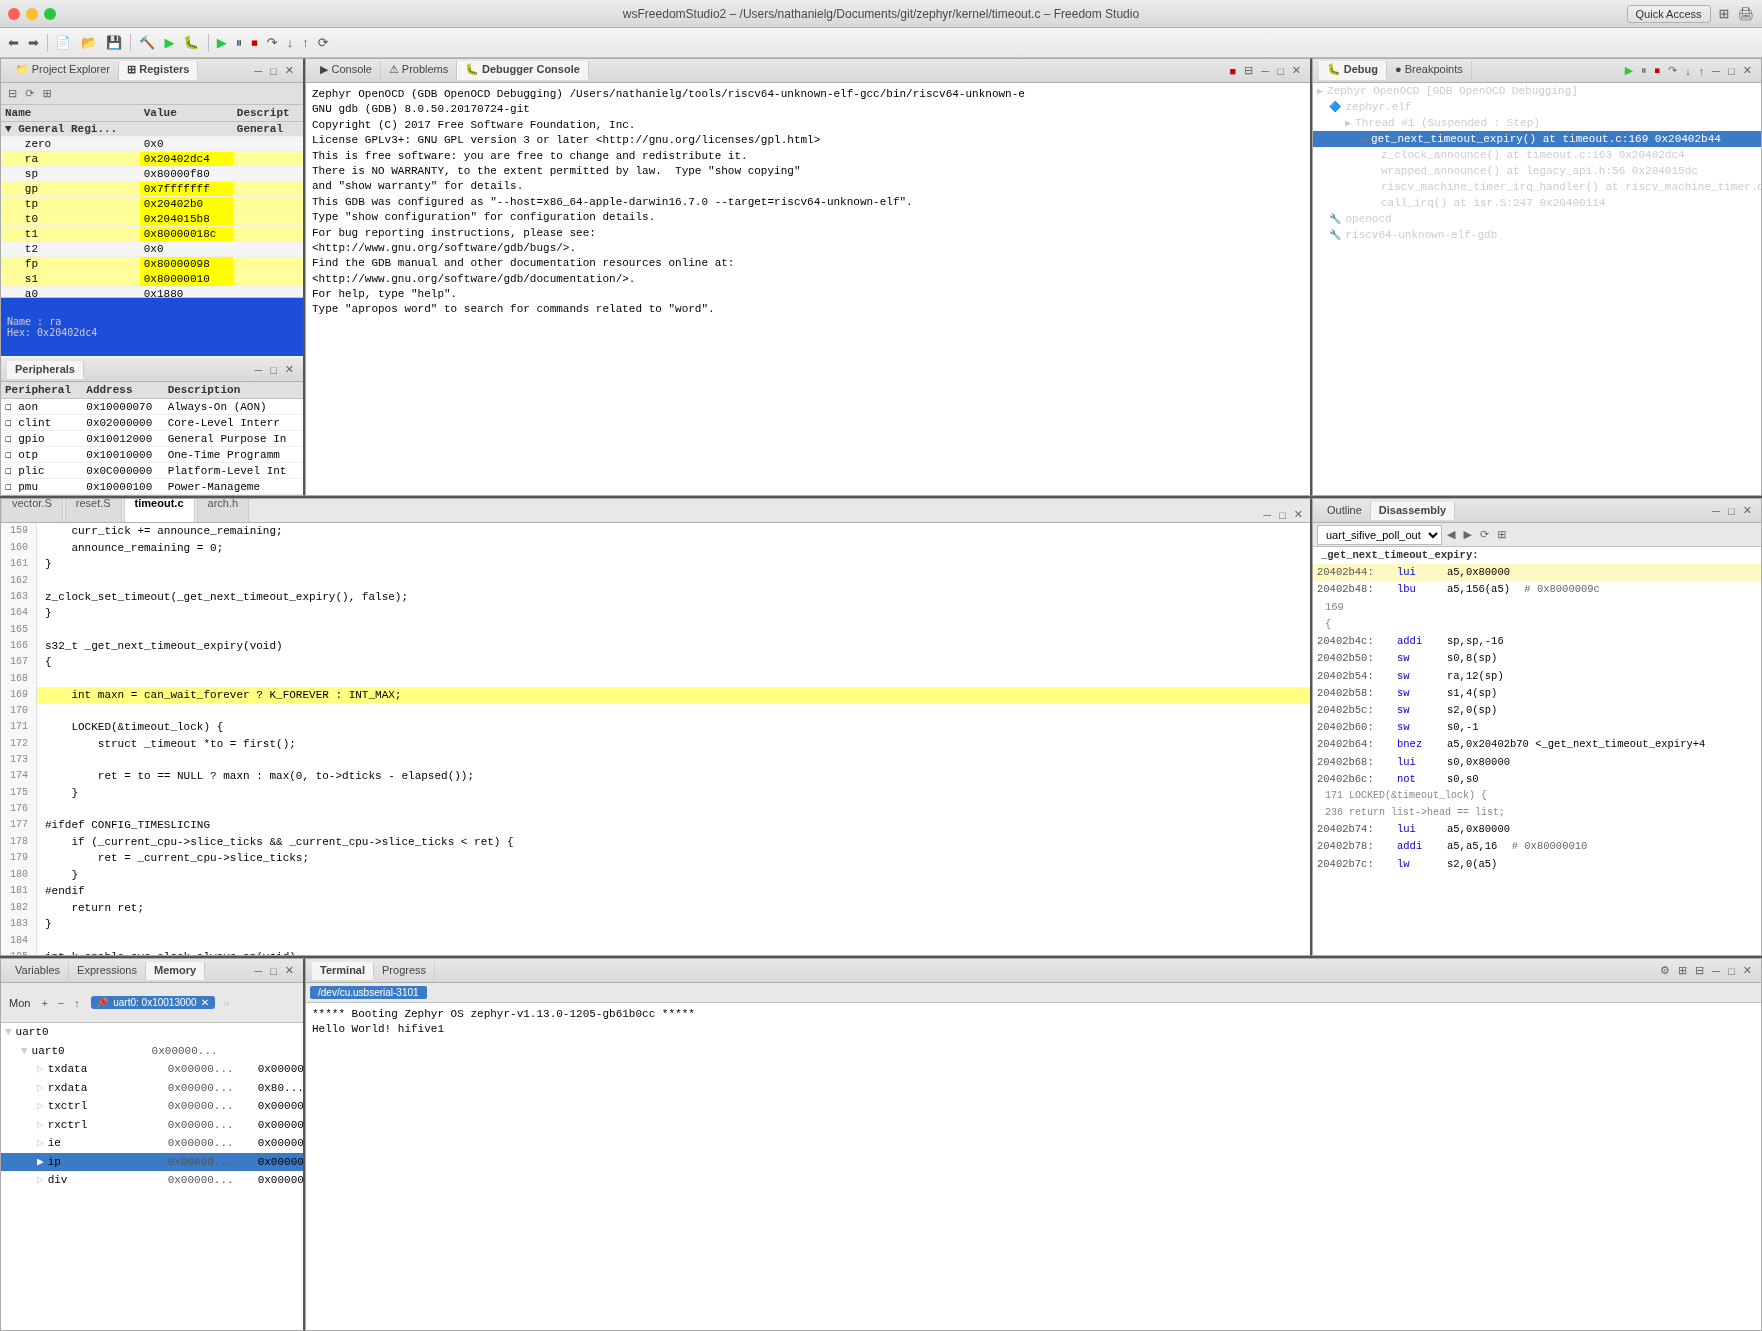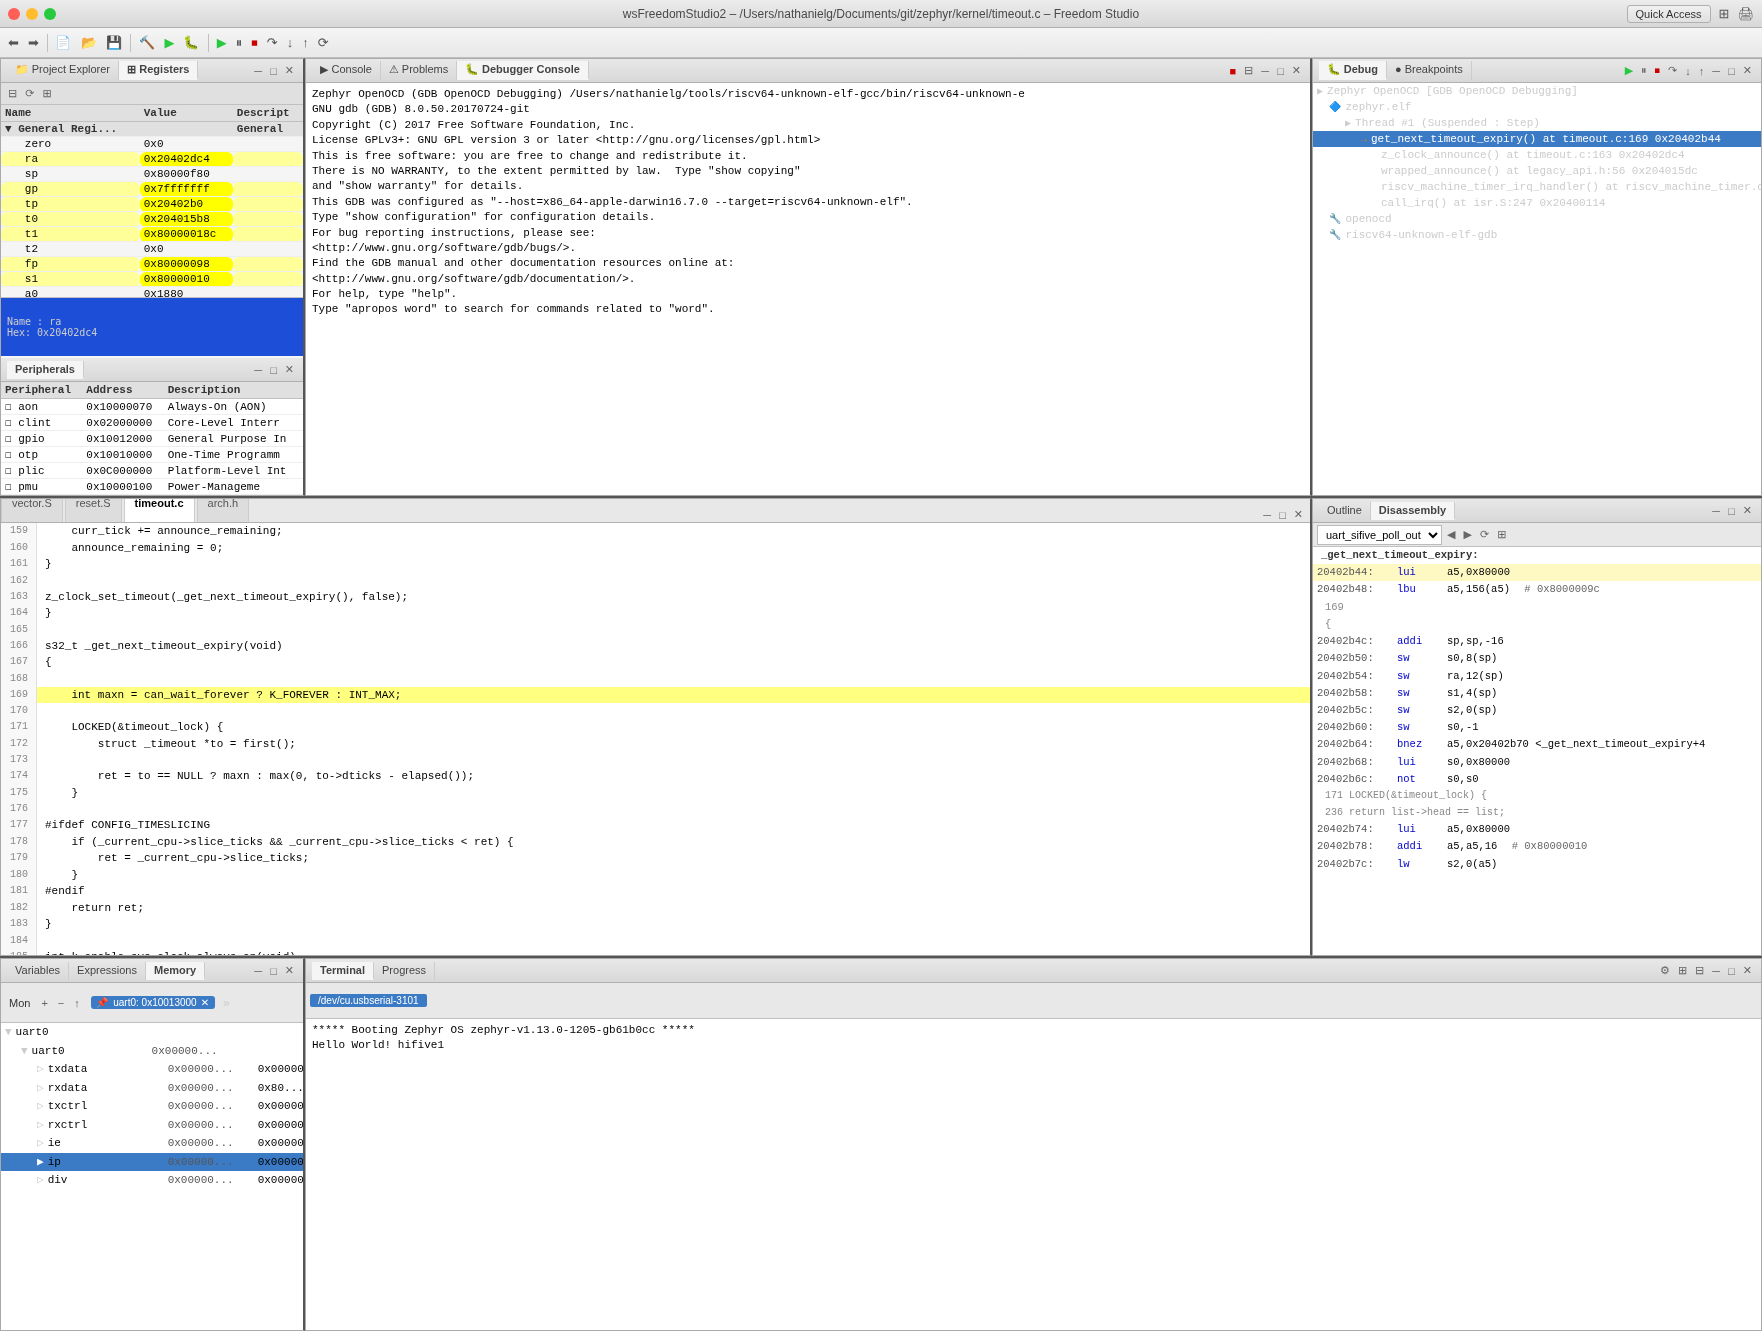--- a/index.html
+++ b/index.html
@@ -175,21 +175,20 @@
       position: sticky;
       top: 0;
     }
     .reg-table td {
       padding: 1px 4px;
       border-bottom: 1px solid #eee;
       color: #000;
     }
     .reg-row-highlight td {
       background: #ffff99;
-      border-radius: 6px;
     }
     .reg-group-header td {
       background: #e0e0e0;
       font-weight: 600;
       color: #333;
     }
     .reg-value-yellow {
       background: #ffff00 !important;
     }
 
@@ -1073,21 +1072,21 @@
         <div class="panel-controls">
           <button class="panel-ctrl-btn">⚙</button>
           <button class="panel-ctrl-btn">⊞</button>
           <button class="panel-ctrl-btn">⊟</button>
           <button class="panel-ctrl-btn">─</button>
           <button class="panel-ctrl-btn">□</button>
           <button class="panel-ctrl-btn">✕</button>
         </div>
       </div>
 
-      <div style="background:#e8e8e8; border-bottom:1px solid #c0c0c0; height:36px; display:flex; align-items:center; padding:0 4px;">
+      <div style="background:#e8e8e8; border-bottom:1px solid #c0c0c0; height:20px; display:flex; align-items:center; padding:0 4px;">
         <div style="background:#3b7ac4; color:#fff; padding:1px 8px; font-size:10px; border-radius:2px; cursor:pointer;">/dev/cu.usbserial-3101</div>
       </div>
       <div class="terminal-content">
         <div class="console-line">***** Booting Zephyr OS zephyr-v1.13.0-1205-gb61b0cc *****</div>
         <div class="console-line">Hello World! hifive1</div>
       </div>
     </div>
   </div>
 
 </div>

